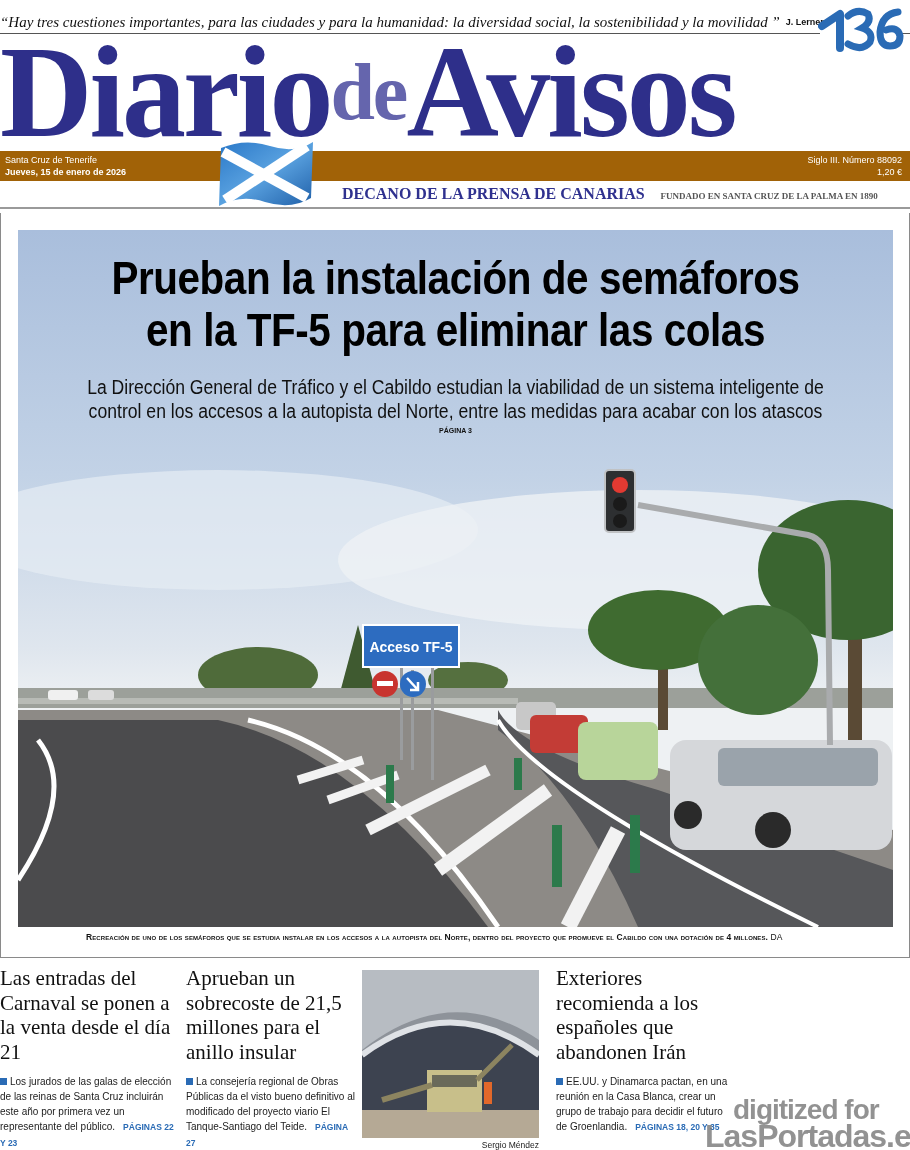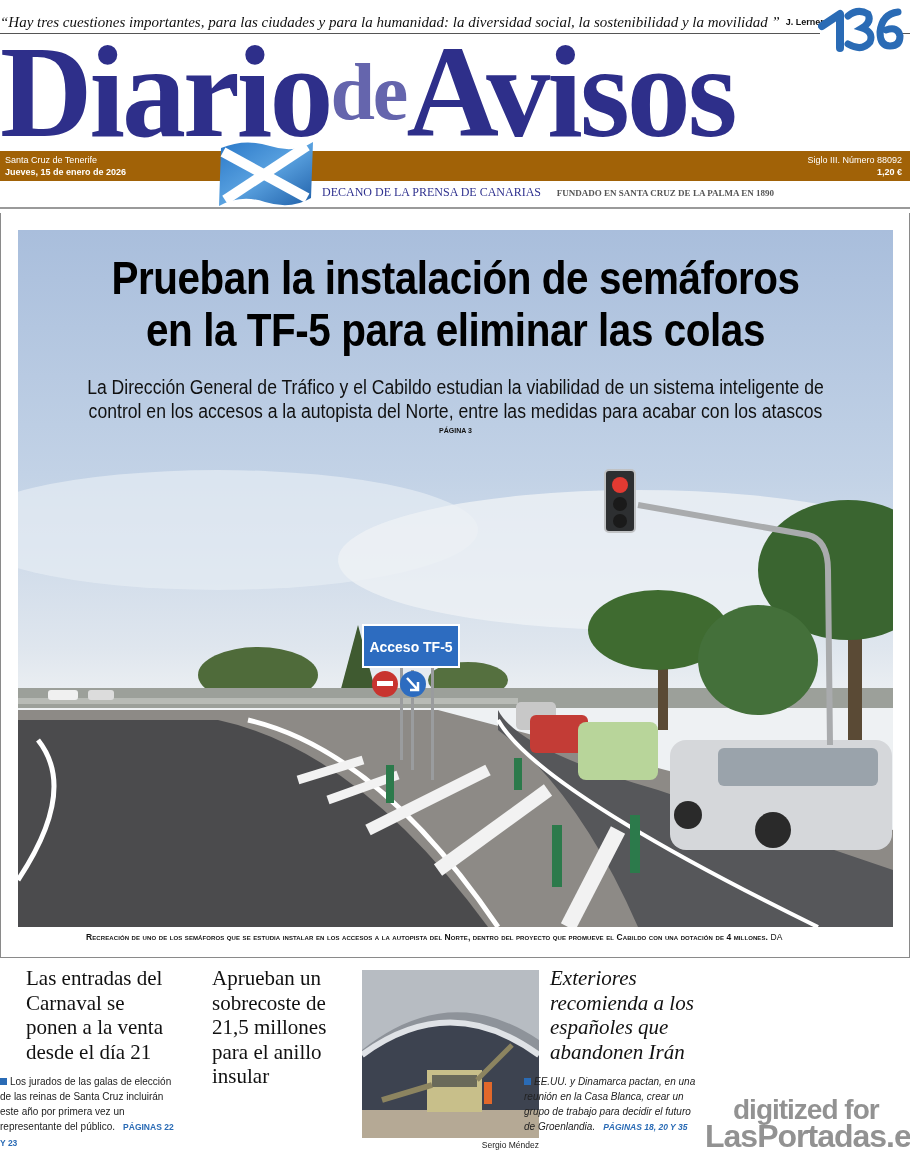--- a/index.html
+++ b/index.html
@@ -18,51 +18,51 @@
   .logo { position: absolute; left: 0; top: 32px; width: 780px; height: 120px; white-space: nowrap; }
   .logo-diario, .logo-avisos { font-family: "Liberation Serif", serif; font-weight: bold; color: #2e2f8a; font-size: 128px; letter-spacing: -3px; line-height: 120px; transform: scaleY(1.02); display: inline-block; }
   .logo-de { font-family: "Liberation Serif", serif; font-weight: bold; color: #6565ad; font-size: 80px; line-height: 120px; letter-spacing: -2px; display: inline-block; vertical-align: bottom; }
 
   .bar { position: absolute; left: 0; top: 151px; width: 910px; height: 30px; background: #a16207; }
   .bar-left { position: absolute; left: 5px; top: 3px; color: #fff; font-size: 9px; line-height: 12px; }
   .bar-left .loc { font-weight: normal; }
   .bar-left .date { font-weight: bold; }
   .bar-title { position: absolute; left: 322px; top: 3px; color: #fff; font-family: "Liberation Serif", serif; font-weight: bold; font-size: 22px; letter-spacing: 1px; line-height: 26px; }
   .bar-right { position: absolute; right: 8px; top: 3px; color: #fff; font-size: 9px; line-height: 12px; text-align: right; }
-  .bar-right .price { font-weight: bold; }
+  .bar-right .price { font-weight: normal; }
 
   .flag { position: absolute; left: 215px; top: 138px; width: 100px; height: 72px; }
 
   .subline { position: absolute; left: 322px; top: 185px; font-family: "Liberation Serif", serif; font-size: 11px; white-space: nowrap; }
-  .subline .dean { color: #2f318f; font-weight: normal; font-size: 12px; }
+  .subline .dean { color: #2f318f; font-weight: bold; font-size: 16px; margin-left: 20px; }
   .subline .founded { color: #555; font-weight: bold; font-size: 9px; margin-left: 13px; }
 
   .masthead-rule { position: absolute; left: 0; top: 207px; width: 910px; height: 2px; background: #9a9a9a; }
 
   
   .main-frame { position: absolute; left: 0; top: 213px; width: 910px; height: 745px; border: 1.5px solid #8a8a8a; border-top: none; }
   .photo { position: absolute; left: 18px; top: 230px; width: 875px; height: 697px; overflow: hidden; background: linear-gradient(180deg, #a9bedc 0%, #c2d2e6 35%, #dfe6ee 60%, #eef1f3 68%); }
 
   .headline { position: absolute; left: 0; top: 22px; width: 875px; text-align: center; font-family: "Liberation Sans", sans-serif; font-weight: bold; font-size: 47px; line-height: 52px; color: #000; transform: scaleX(0.86); transform-origin: center; letter-spacing: -0.5px; }
   .standfirst { position: absolute; left: 0; top: 145px; width: 875px; text-align: center; font-size: 20px; line-height: 24px; color: #111; transform: scaleX(0.88); transform-origin: center; }
   .page-ref-main { position: absolute; left: 0; top: 197px; width: 875px; text-align: center; font-size: 7px; font-weight: bold; color: #111; }
 
   .caption { position: absolute; left: 52px; top: 932px; width: 840px; font-size: 8.5px; font-weight: bold; color: #111; white-space: nowrap; font-variant: small-caps; letter-spacing: 0.1px; margin-left: 34px; }
   .caption .credit { font-weight: normal; }
 
   
   .story { position: absolute; top: 966px; }
-  .story-hed { font-family: "Liberation Serif", serif; font-size: 21px; line-height: 24.5px; color: #111; margin-left: 26px; }
+  .story-hed { font-family: "Liberation Serif", serif; font-size: 21px; line-height: 24.5px; color: #111; }
   .story-body { margin-top: 10px; font-size: 10px; line-height: 15px; color: #222; }
   .bullet { display: inline-block; width: 7px; height: 7px; background: #2a6bb5; margin-right: 3px; vertical-align: 0px; }
   .pref { color: #2a6bb5; font-weight: bold; font-size: 8.5px; margin-left: 8px; }
 
   .s1 { left: 0; width: 175px; }
   .s2 { left: 186px; width: 172px; }
-  .s4 { left: 524px; width: 172px; font-style: italic; }
+  .s4 { left: 556px; width: 172px; }
   .s5 { left: 741px; width: 169px; }
 
   .thumb { position: absolute; left: 362px; top: 970px; width: 177px; height: 168px; overflow: hidden; background: #7a7d85; }
   .thumb-credit { position: absolute; left: 360px; top: 1140px; width: 179px; text-align: right; font-size: 8.5px; color: #222; }
 
   .watermark { position: absolute; left: 705px; top: 1097px; font-family: "Liberation Sans", sans-serif; font-weight: bold; color: rgba(110,110,110,0.75); line-height: 26px; white-space: nowrap; }
   .watermark .w1 { display: block; font-size: 28px; margin-left: 28px; letter-spacing: -1px; }
   .watermark .w2 { display: block; font-size: 32px; letter-spacing: -1px; }
 </style>
 </head>
@@ -201,20 +201,23 @@
 
 <div class="story s1">
   <div class="story-hed">Las entradas del  Carnaval se ponen a la venta desde el día 21</div>
   <div class="story-body">
     <span class="bullet"></span><span>Los jurados de las galas de elección de las reinas de Santa Cruz incluirán este año por primera vez un representante del público.</span><span class="pref">PÁGINAS 22 Y 23</span>
   </div>
 </div>
 
 <div class="story s2">
   <div class="story-hed">Aprueban un sobrecoste de 21,5 millones para el anillo insular</div>
+  <div class="story-body">
+    <span class="bullet"></span><span>La consejería regional de Obras Públicas da el visto bueno definitivo al modificado del proyecto viario El Tanque-Santiago del Teide.</span><span class="pref">PÁGINA 27</span>
+  </div>
 </div>
 
 <div class="thumb">
   <svg width="177" height="168" viewBox="0 0 177 168">
     <rect width="177" height="168" fill="#8e939a"></rect>
     <path d="M0 0 H177 V70 Q88 10 0 80 Z" fill="#b7bcc2"></path>
     <path d="M0 85 Q88 20 177 85 V140 H0 Z" fill="#3d4350"></path>
     <path d="M0 85 Q88 20 177 85" stroke="#dfe2e6" stroke-width="6" fill="none"></path>
     <rect x="0" y="140" width="177" height="28" fill="#b5a995"></rect>
     <rect x="65" y="100" width="55" height="42" fill="#c8bf8a"></rect>

